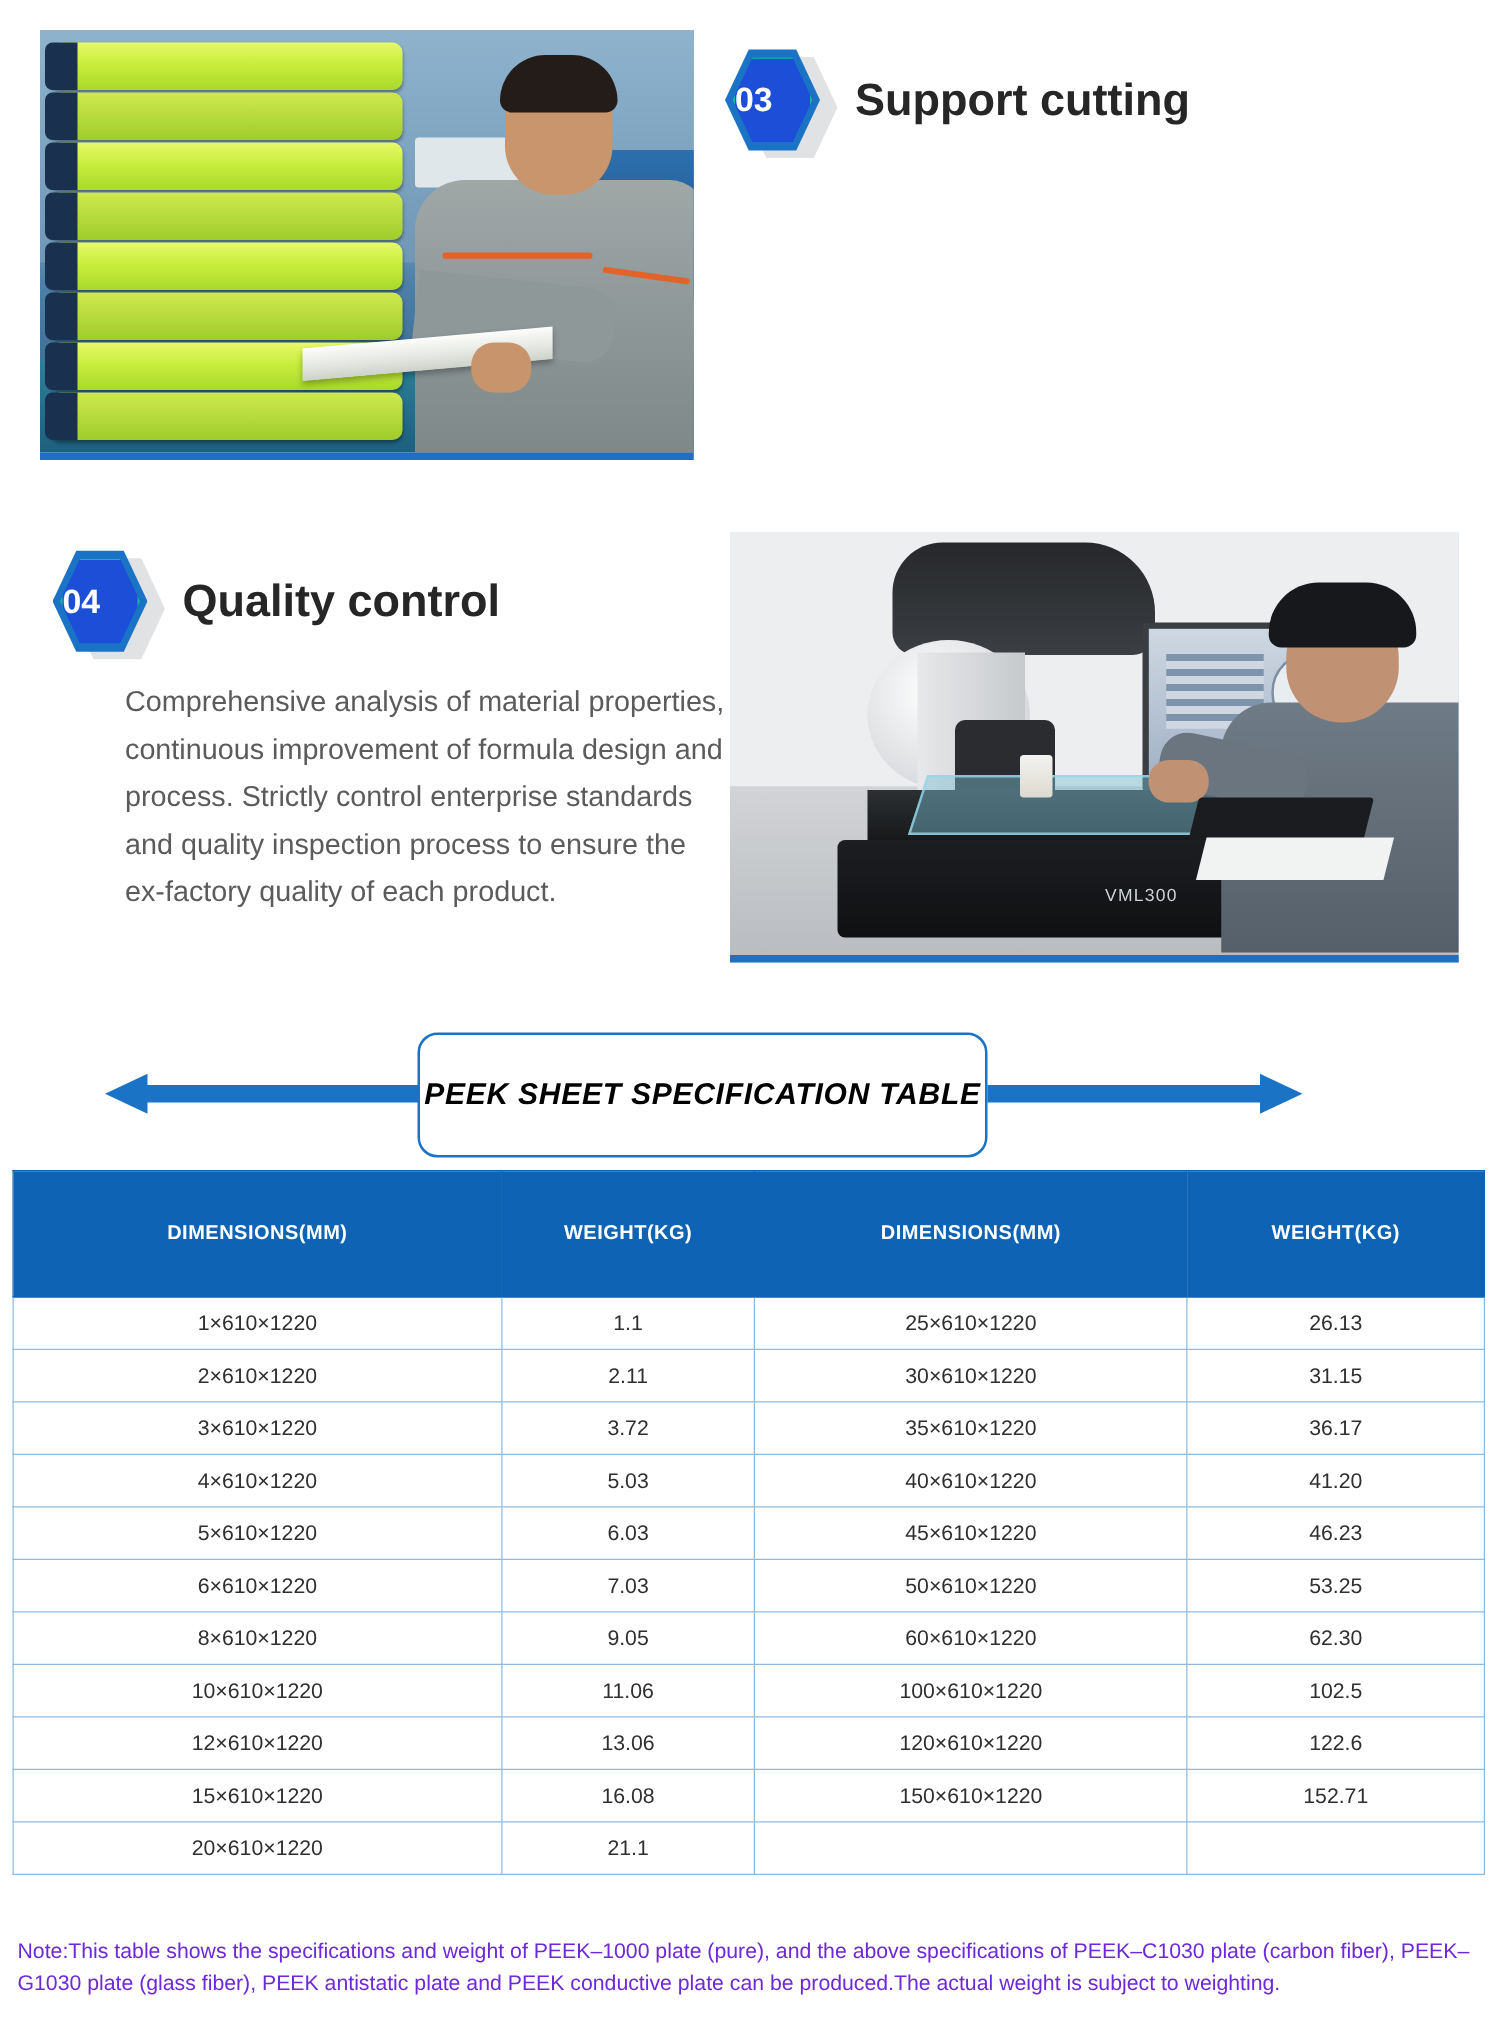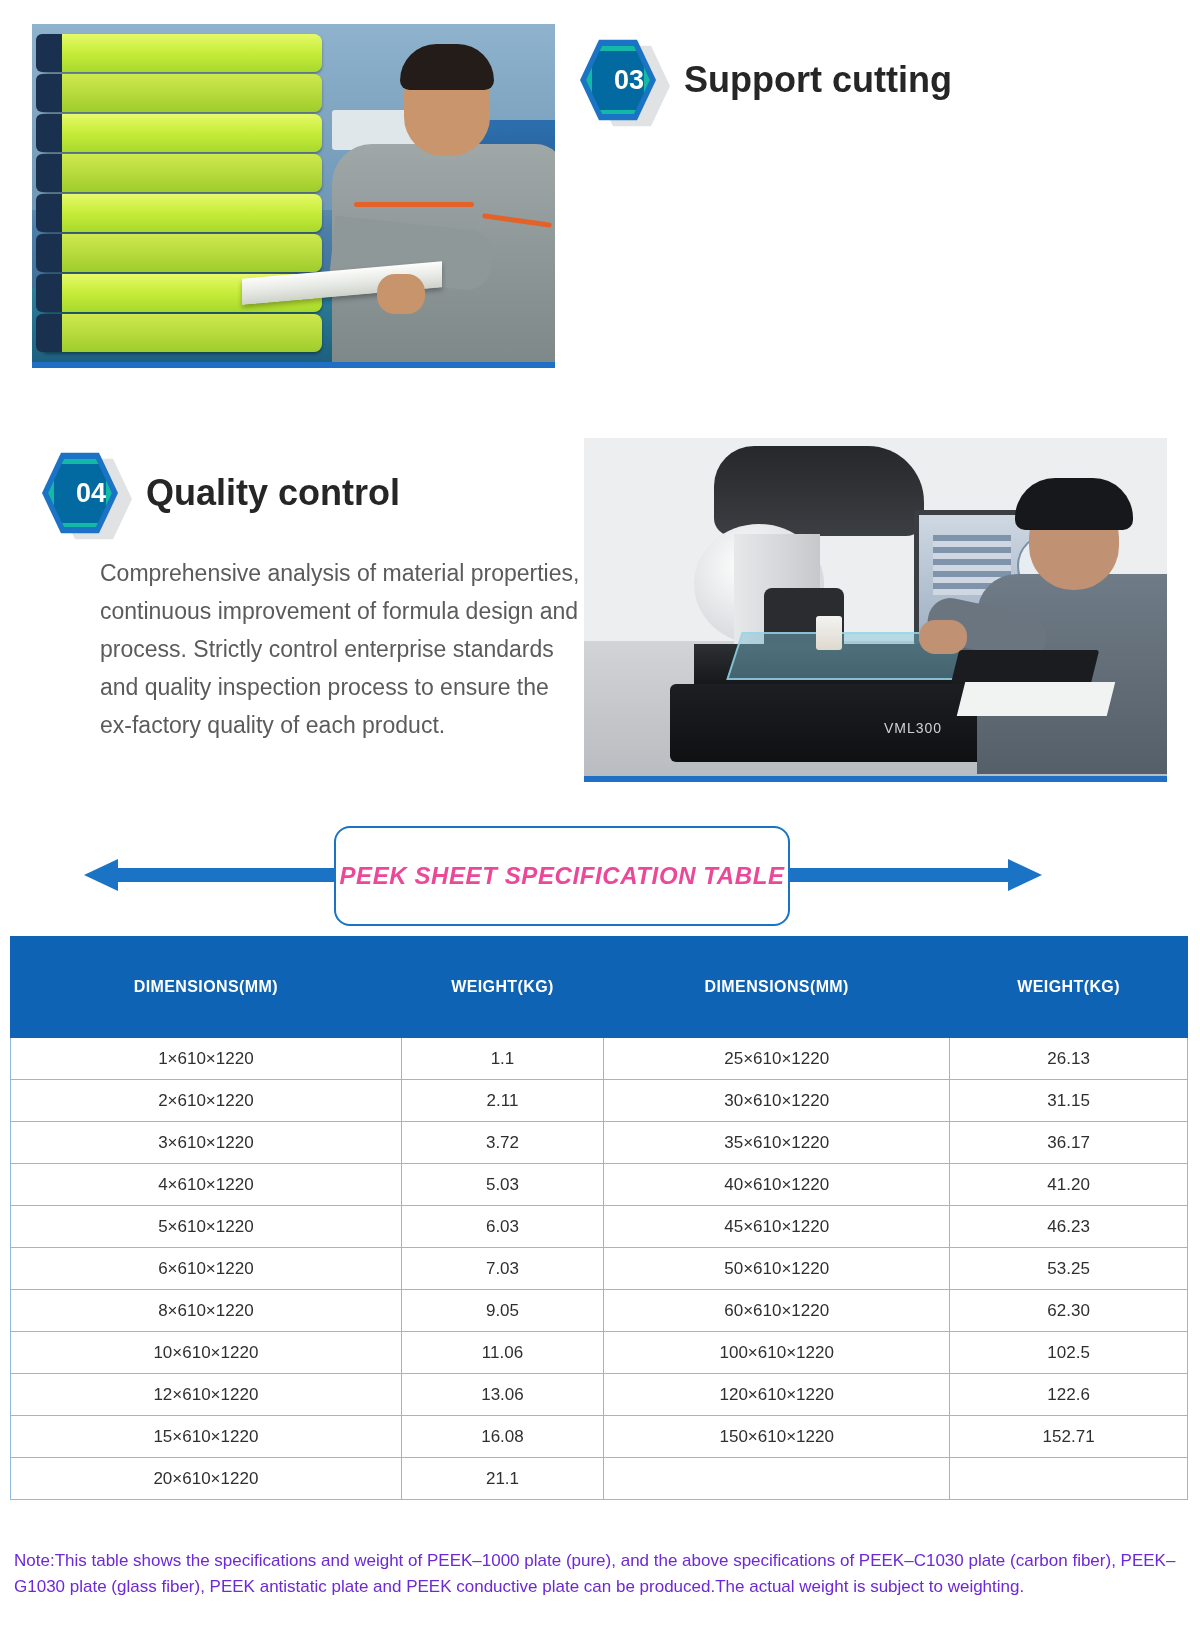--- a/index.html
+++ b/index.html
@@ -145,25 +145,25 @@
   }
   .hexwrap .hex {
     position: absolute; left: 0; top: 0;
     width: 76px; height: 84px;
     background: #1a73c4;
     clip-path: polygon(25% 2%, 75% 2%, 100% 50%, 75% 98%, 25% 98%, 0% 50%);
   }
   .hexwrap .hexin {
     position: absolute; left: 6px; top: 6.5px;
     width: 64px; height: 71px;
-    background: #0369a1;
-    border: 6px solid #14b8a6;
+    background: #1d4ed8;
+    border: 2px solid #14b8a6;
     box-sizing: border-box;
     clip-path: polygon(25% 2%, 75% 2%, 100% 50%, 75% 98%, 25% 98%, 0% 50%);
-    display: flex; align-items: center; justify-content: flex-end;
+    display: flex; align-items: center; justify-content: flex-start;
   }
   .hexwrap .hexnum {
     color: #ffffff;
     font-size: 27px;
     font-weight: bold;
     letter-spacing: 0;
   }
   .step-title {
     font-size: 36px;
     font-weight: bold;
@@ -177,21 +177,21 @@
     line-height: 38px;
     color: #5b5b5b;
   }
 
   .sec03 .step-head { left: 580px; top: 38px; }
   .sec03 .step-body { left: 638px; top: 140px; width: 520px; }
 
   
   .sec04 {
     position: absolute;
-    left: 0; top: 416px;
+    left: 0; top: 404px;
     width: 1200px; height: 400px;
   }
   .sec04 .step-head { left: 42px; top: 35px; }
   .sec04 .step-body { left: 100px; top: 138px; width: 480px; }
 
   .photo04 {
     left: 584px; top: 22px;
     width: 583px; height: 338px;
   }
   .p04-bg { position:absolute; inset:0; background: linear-gradient(180deg,#e9eaec 0%, #d3d5d8 58%, #b9bcc0 100%); }
@@ -315,21 +315,21 @@
     border: 2px solid #1a73c4;
     border-radius: 16px;
     background: #ffffff;
     display: flex; align-items: center; justify-content: center;
   }
   .banner .titletext {
     font-family: "Liberation Sans", sans-serif;
     font-style: italic;
     font-weight: bold;
     font-size: 24px;
-    color: #ec4899;
+    color: #000000;
     letter-spacing: .6px;
     text-transform: uppercase;
     font-variant: small-caps;
   }
 
   
   .tablewrap {
     position: absolute;
     left: 10px; top: 936px;
     width: 1178px;

